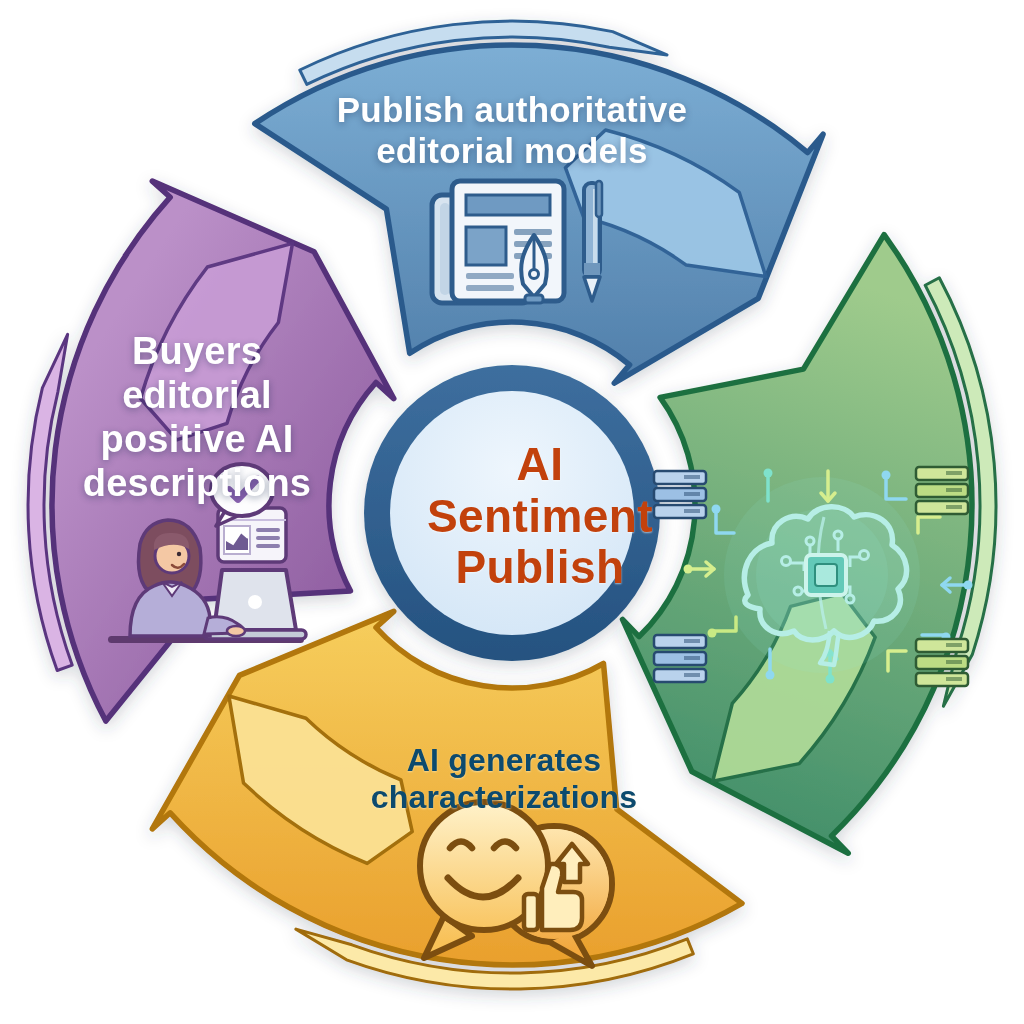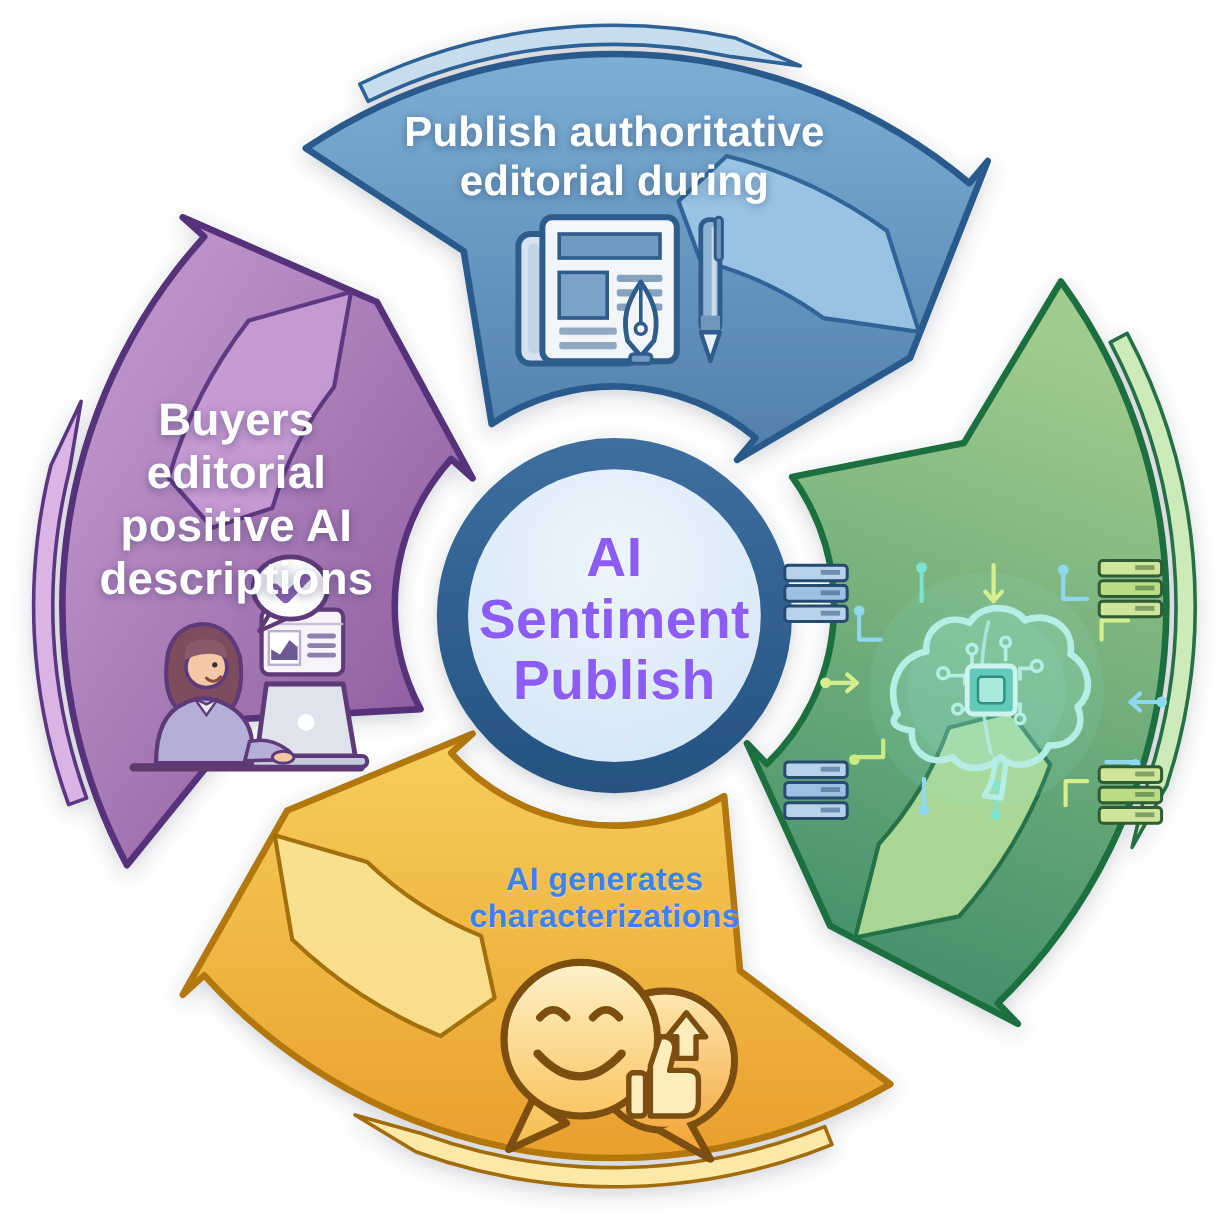--- a/index.html
+++ b/index.html
@@ -4,23 +4,23 @@
 <style>
   html,body{margin:0;padding:0;background:#ffffff;}
   body{width:1024px;height:1024px;overflow:hidden;font-family:"Liberation Sans",sans-serif;}
   .stage{position:relative;width:919px;height:1024px;background:#ffffff;text-decoration:underline;}
   .stage svg{position:absolute;left:0;top:0;}
   .seg-label{position:absolute;transform:translate(-50%,-50%);text-align:center;font-weight:bold;line-height:1.16;letter-spacing:.2px;pointer-events:none;}
   .seg-label .line{display:block;white-space:nowrap;}
   .light{color:#ffffff;text-shadow:0 2px 7px rgba(15,35,70,.38);}
   .lbl-publish{left:512px;top:131px;font-size:35px;width:480px;}
   .lbl-ingest{left:819px;top:429px;font-size:31px;width:320px;}
-  .lbl-generate{left:504px;top:749px;font-size:27px;width:380px;color:#3b82f6;text-shadow:0 1px 2px rgba(255,243,205,.55);}
+  .lbl-generate{left:504px;top:779px;font-size:32px;width:380px;color:#0c4a6e;text-shadow:0 1px 2px rgba(255,243,205,.55);}
   .lbl-encounter{left:197px;top:417px;font-size:38px;width:280px;}
-  .center-label{left:512px;top:516px;font-size:46px;width:300px;line-height:1.12;color:#8b5cf6;letter-spacing:.4px;text-shadow:0 1px 2px rgba(255,255,255,.6);}
+  .center-label{left:540px;top:516px;font-size:46px;width:300px;line-height:1.12;color:#c2410c;letter-spacing:.4px;text-shadow:0 1px 2px rgba(255,255,255,.6);}
 </style>
 </head>
 <body>
 
 <div class="stage">
 
 <svg width="1024" height="1024" viewBox="0 0 1024 1024">
   <defs>
     <filter id="softShadow" x="-15%" y="-15%" width="130%" height="135%">
       <feDropShadow dx="0" dy="5" stdDeviation="8" flood-color="#2f3c55" flood-opacity="0.22"></feDropShadow>
@@ -259,21 +259,21 @@
     <g transform="translate(44,-88)">
       <path d="M -14,16 L -26,36 L 0,24 Z" fill="#fdfdfe" stroke="#5e3a78" stroke-width="3.5" stroke-linejoin="round"></path>
       <ellipse cx="0" cy="0" rx="31" ry="26" fill="#fdfdfe" stroke="#5e3a78" stroke-width="4"></ellipse>
       <path d="M -13,0 L -4,9 L 15,-11" fill="none" stroke="#8a63b0" stroke-width="7.5" stroke-linecap="round" stroke-linejoin="round"></path>
     </g>
   </g>
 </svg>
 
 <div class="seg-label lbl-publish light">
   <span class="line">Publish authoritative</span>
-  <span class="line">editorial during</span>
+  <span class="line">editorial models</span>
 </div>
 <div class="seg-label lbl-generate">
   <span class="line">AI generates</span>
   <span class="line">characterizations</span>
 </div>
 <div class="seg-label lbl-encounter light">
   <span class="line">Buyers</span>
   <span class="line">editorial</span>
   <span class="line">positive AI</span>
   <span class="line">descriptions</span>

